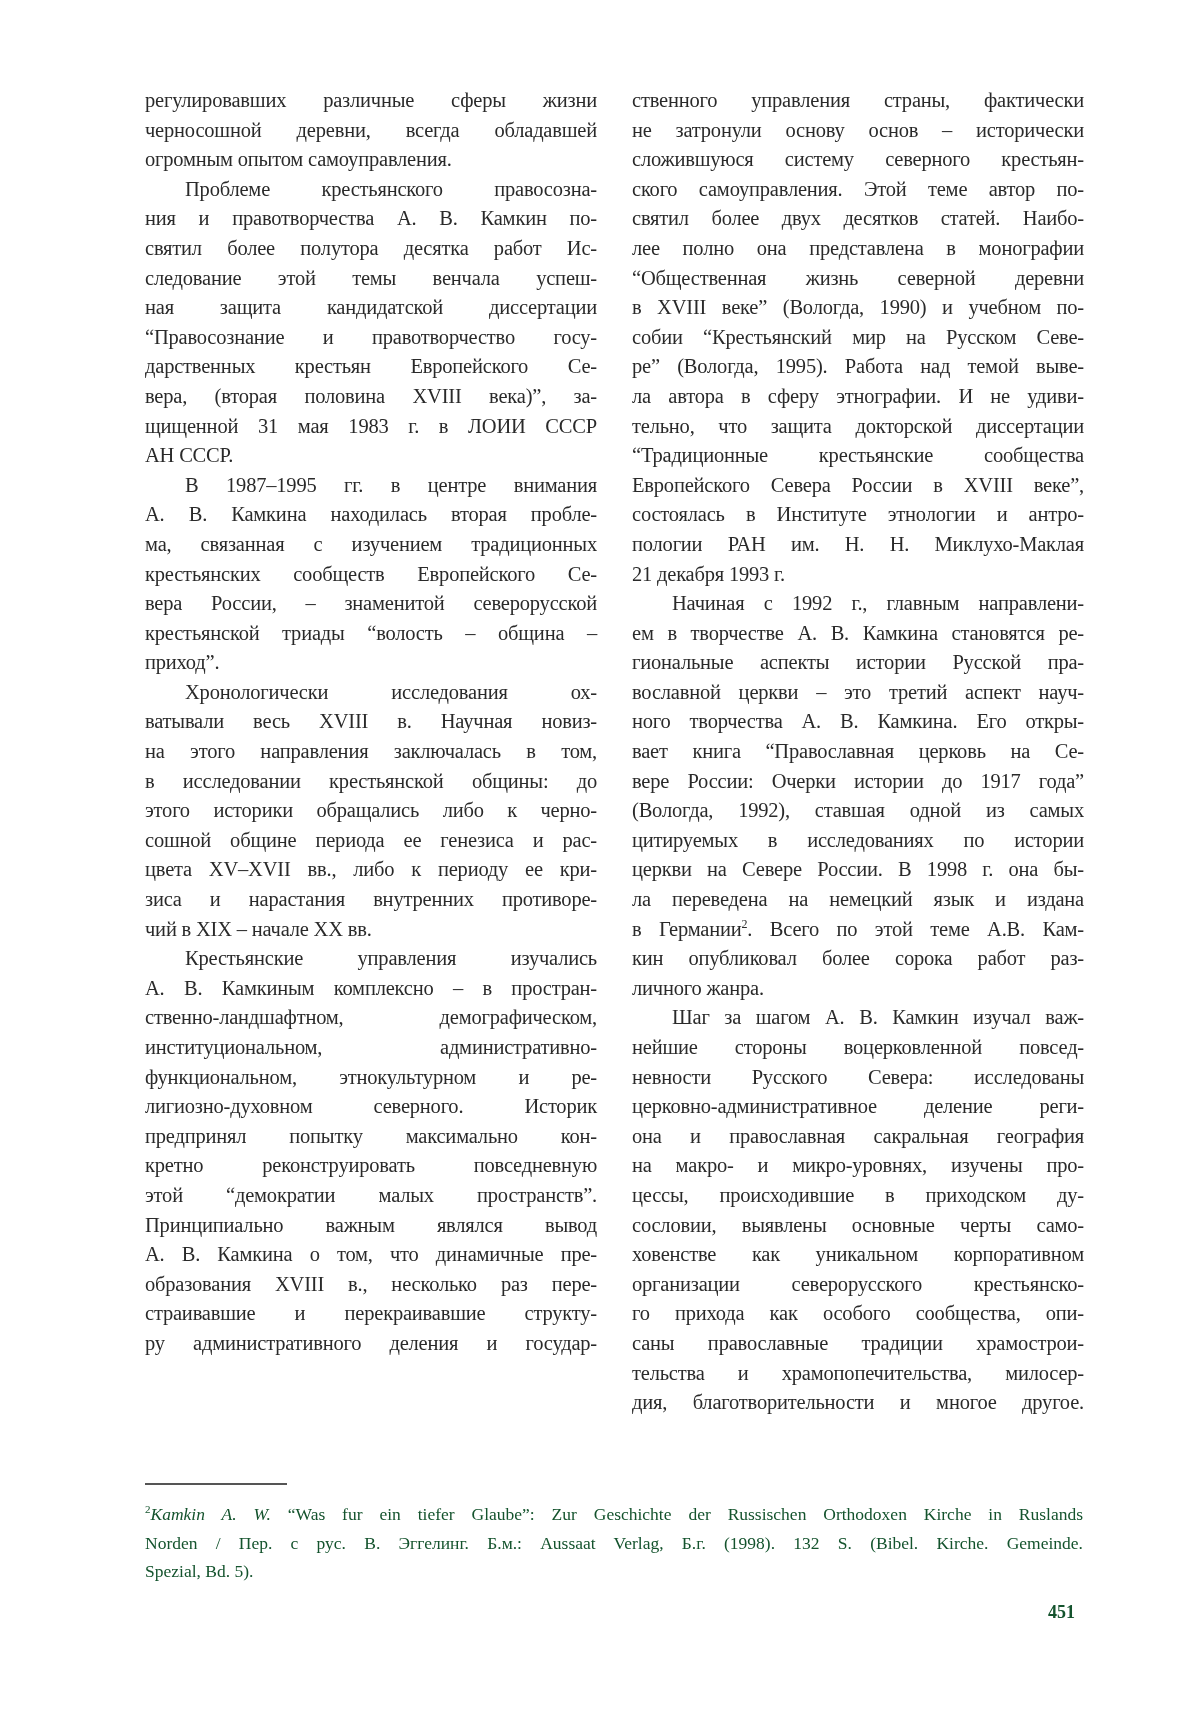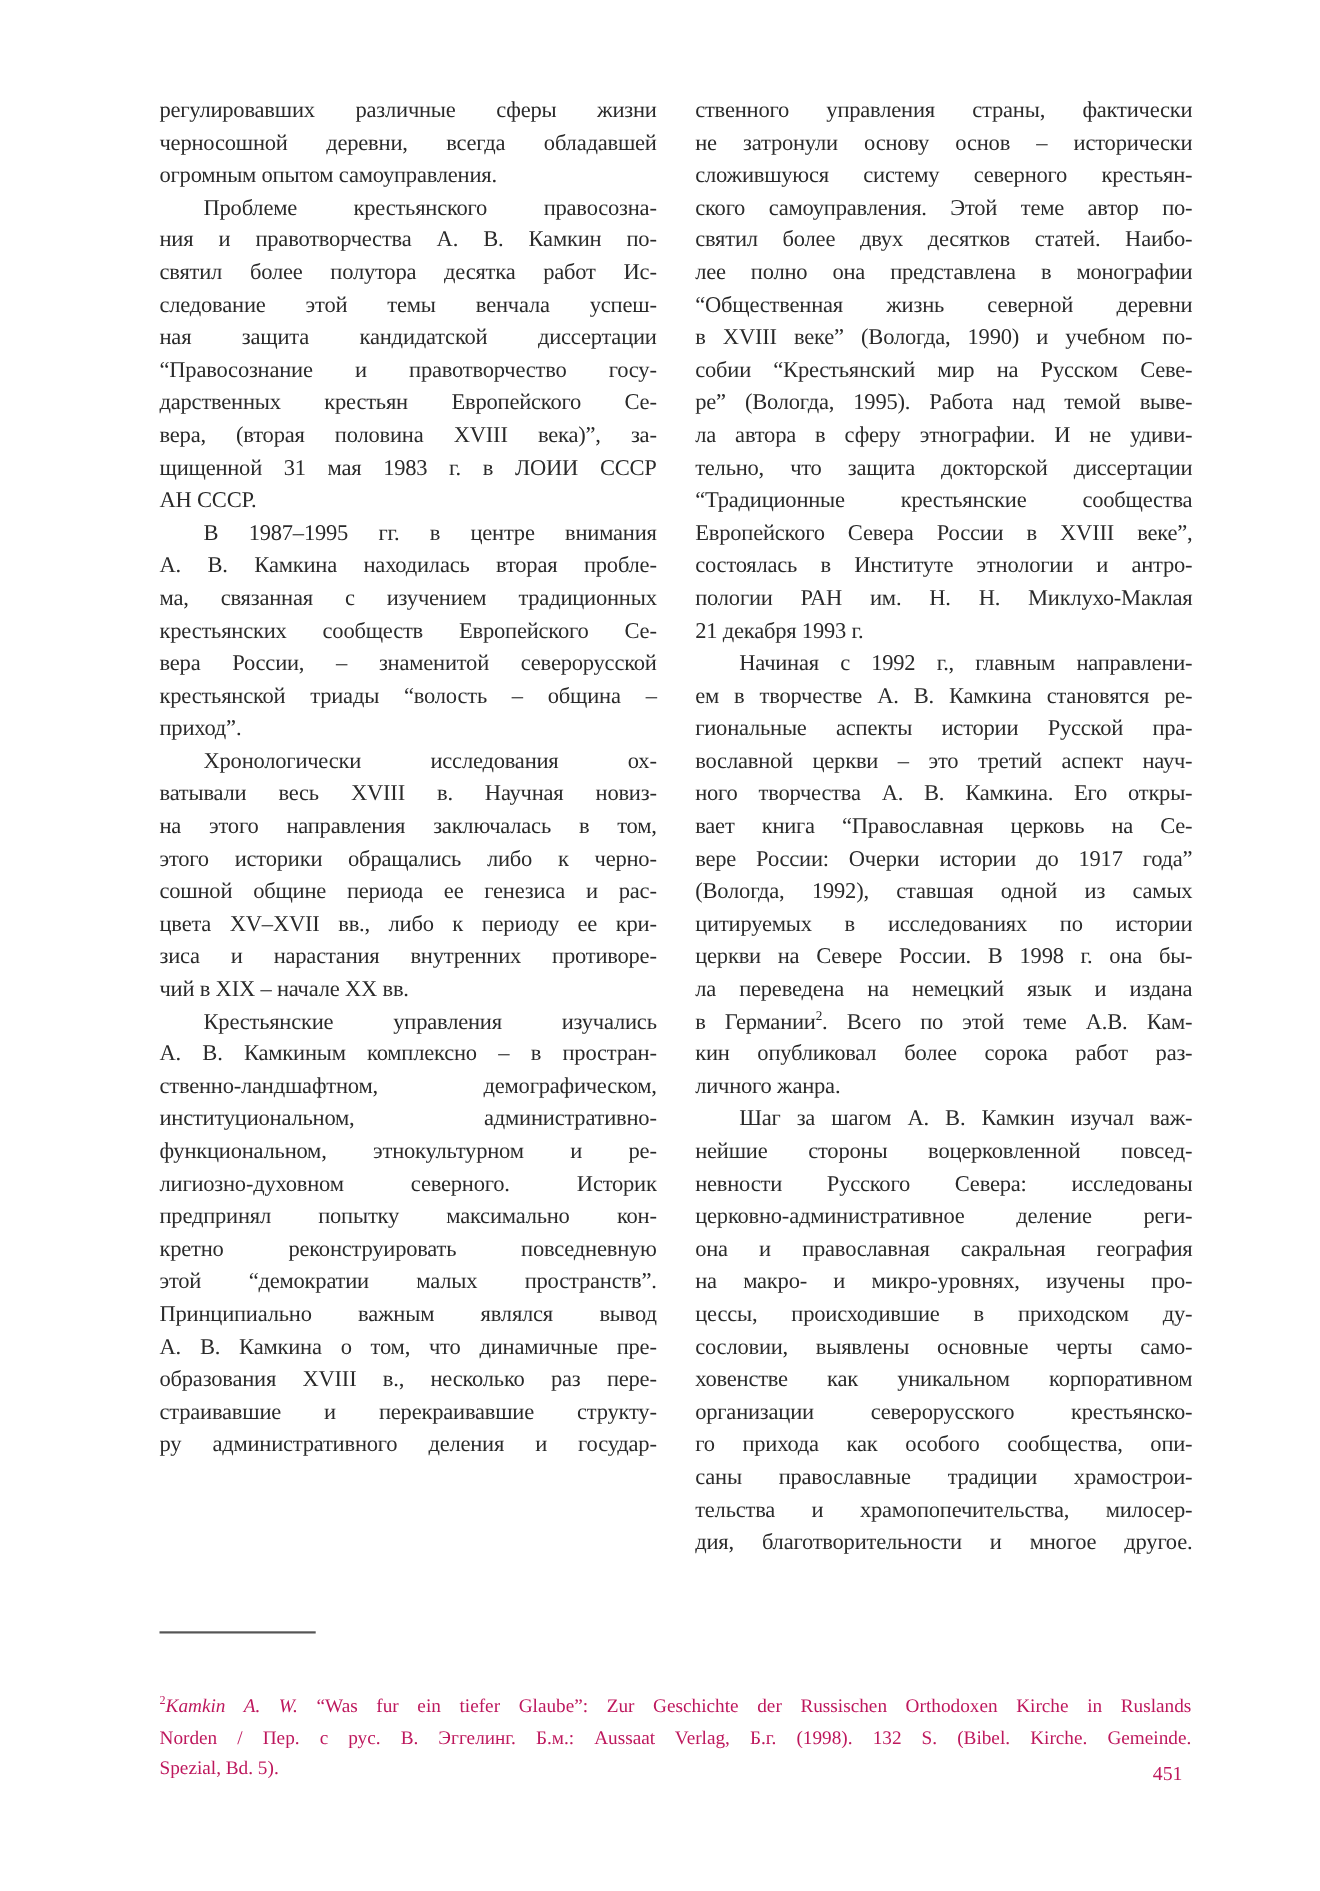--- a/index.html
+++ b/index.html
@@ -57,42 +57,42 @@
       height: 0;
       border-top: 2px solid #555;
     }
     .footnote {
       position: absolute;
       left: 145px;
       top: 1500px;
       width: 938px;
       font-size: 17.5px;
       line-height: 28.5px;
-      color: #be185d;
-      margin-top: 36px;
+      color: #14532d;
     }
     .footnote .fline {
       display: block;
       white-space: nowrap;
       text-align: justify;
       text-align-last: justify;
     }
     .footnote .fline.last { text-align-last: left; }
     .footnote sup {
       font-size: 11px;
       vertical-align: 7px;
       line-height: 0;
     }
     .footnote i { font-style: italic; }
     .page-number {
       position: absolute;
       left: 1048px;
       top: 1602px;
       font-size: 18px;
-      color: #be185d;
+      color: #14532d;
+      font-weight: bold;
     }
   </style>
 </head>
 <body>
 
 <div class="page">
   <div class="column col-left" id="col-left">
       <span class="line">регулировавших различные сферы жизни</span>
       <span class="line">черносошной деревни, всегда обладавшей</span>
       <span class="line last">огромным опытом самоуправления.</span>
@@ -109,20 +109,21 @@
       <span class="line indent">В 1987–1995 гг. в центре внимания</span>
       <span class="line">А. В. Камкина находилась вторая пробле-</span>
       <span class="line">ма, связанная с изучением традиционных</span>
       <span class="line">крестьянских сообществ Европейского Се-</span>
       <span class="line">вера России, – знаменитой северорусской</span>
       <span class="line">крестьянской триады “волость – община –</span>
       <span class="line last">приход”.</span>
       <span class="line indent">Хронологически исследования ох-</span>
       <span class="line">ватывали весь XVIII в. Научная новиз-</span>
       <span class="line">на этого направления заключалась в том,</span>
+      <span class="line">в исследовании крестьянской общины: до</span>
       <span class="line">этого историки обращались либо к черно-</span>
       <span class="line">сошной общине периода ее генезиса и рас-</span>
       <span class="line">цвета XV–XVII вв., либо к периоду ее кри-</span>
       <span class="line">зиса и нарастания внутренних противоре-</span>
       <span class="line last">чий в XIX – начале XX вв.</span>
       <span class="line indent">Крестьянские управления изучались</span>
       <span class="line">А. В. Камкиным комплексно – в простран-</span>
       <span class="line">ственно-ландшафтном, демографическом,</span>
       <span class="line">институциональном, административно-</span>
       <span class="line">функциональном, этнокультурном и ре-</span>

